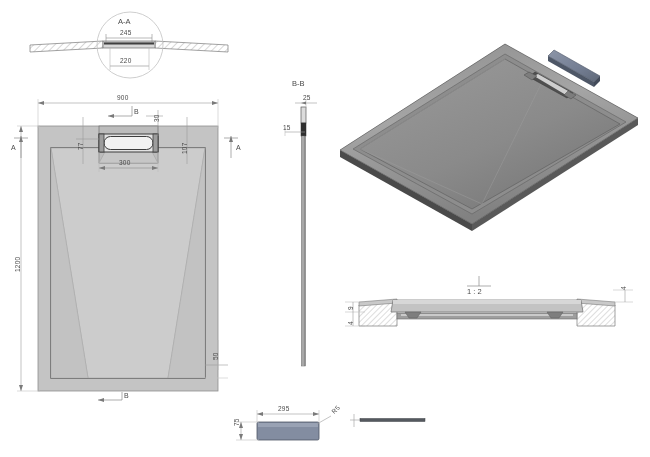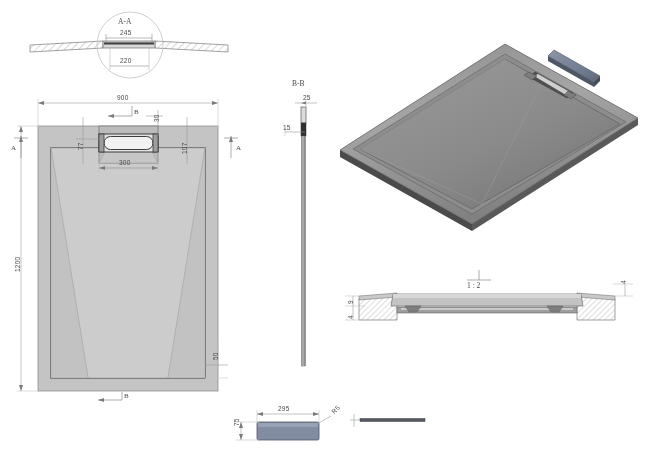--- a/index.html
+++ b/index.html
@@ -8,21 +8,21 @@
     font-family:"Liberation Sans", sans-serif;
     color:#3a3a3a;
   }
   .sheet{position:absolute;inset:0;}
   .abs{position:absolute;}
   .dimtxt{
     position:absolute;font-size:6.5px;letter-spacing:0.2px;
     color:#4a4a4a;white-space:nowrap;
   }
   .dimtxt.v{transform-origin:left top;transform:rotate(-90deg);}
-  .lbl{position:absolute;font-size:7px;color:#4a4a4a;white-space:nowrap;font-family:Liberation Serif, serif;}
+  .lbl{position:absolute;font-size:7px;color:#4a4a4a;white-space:nowrap;}
   .lbl.big{font-size:7.5px;}
   svg{display:block;overflow:visible;}
 </style>
 </head>
 <body>
 
 <div class="sheet">
 
   <div class="abs" style="left:0;top:0;width:240px;height:92px;">
     <svg width="240" height="92">
@@ -193,21 +193,21 @@
       <polygon points="208,46 240,64 236,67 204,48" fill="#cfcfcf"></polygon>
       <polygon points="199,44 207,48 202,52 194,47" fill="#7d7d7d" stroke="#4b4b4b" stroke-width="0.5"></polygon>
       <polygon points="238,63 246,67 241,71 234,67" fill="#7d7d7d" stroke="#4b4b4b" stroke-width="0.5"></polygon>
 
       <polygon points="224,22 270,48 264,54 218,28" fill="url(#grateG)" stroke="#4d5566" stroke-width="0.6"></polygon>
       <polygon points="218,28 264,54 264,59 218,33" fill="#4e5767"></polygon>
       <polygon points="264,54 270,48 270,53 264,59" fill="#434b5a"></polygon>
     </svg>
   </div>
 
-  <div class="abs" style="left:345px;top:262px;width:305px;height:80px;">
+  <div class="abs" style="left:345px;top:268px;width:305px;height:80px;">
     <svg width="305" height="80">
 
       <polygon points="14,37 52,34 52,58 14,58" fill="url(#hatchB)" stroke="#7a7a7a" stroke-width="0.7"></polygon>
       <polygon points="14,34 52,31 52,35 14,38" fill="#c9c9c9" stroke="#7a7a7a" stroke-width="0.6"></polygon>
 
       <polygon points="232,34 270,37 270,58 232,58" fill="url(#hatchB)" stroke="#7a7a7a" stroke-width="0.7"></polygon>
       <polygon points="232,31 270,34 270,38 232,35" fill="#c9c9c9" stroke="#7a7a7a" stroke-width="0.6"></polygon>
 
       <polygon points="48,32 236,32 238,44 46,44" fill="#c3c3c3" stroke="#6e6e6e" stroke-width="0.7"></polygon>
       <polygon points="48,32 236,32 236,36 48,36" fill="#d7d7d7"></polygon>

